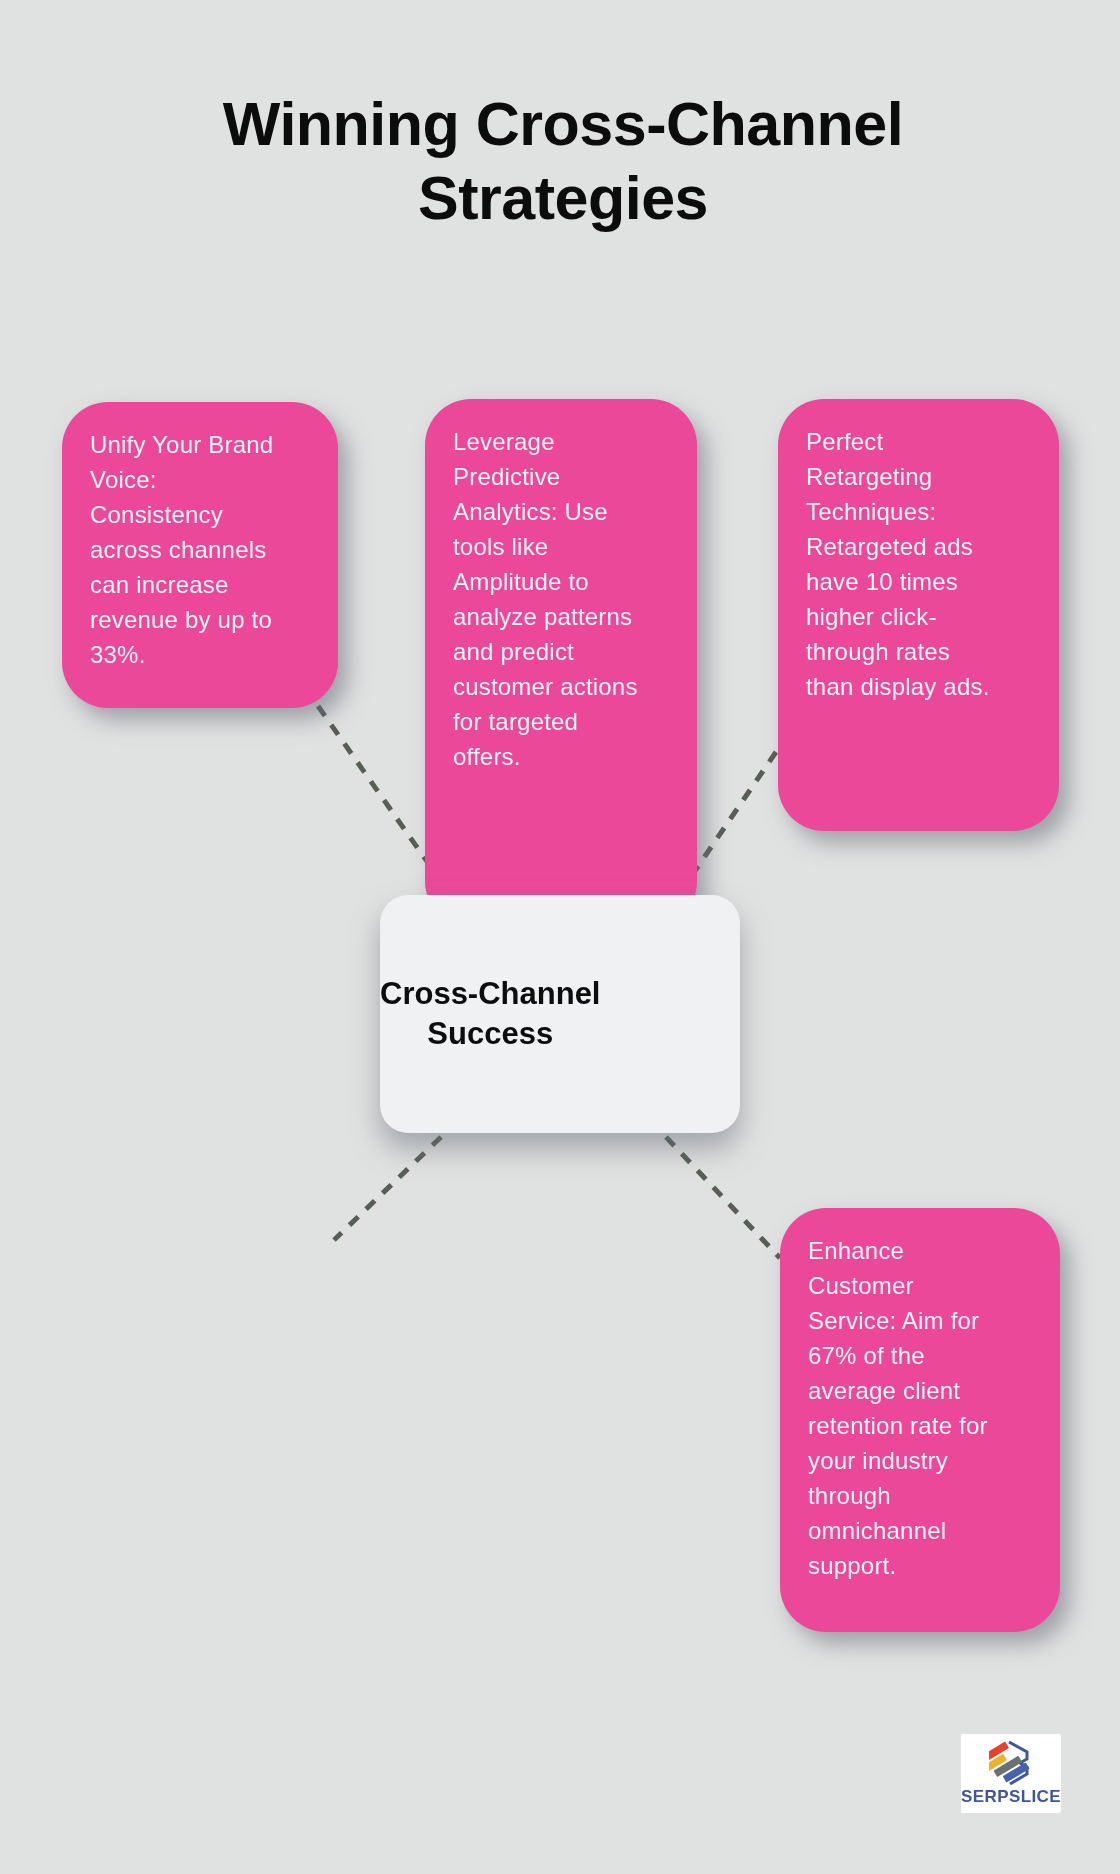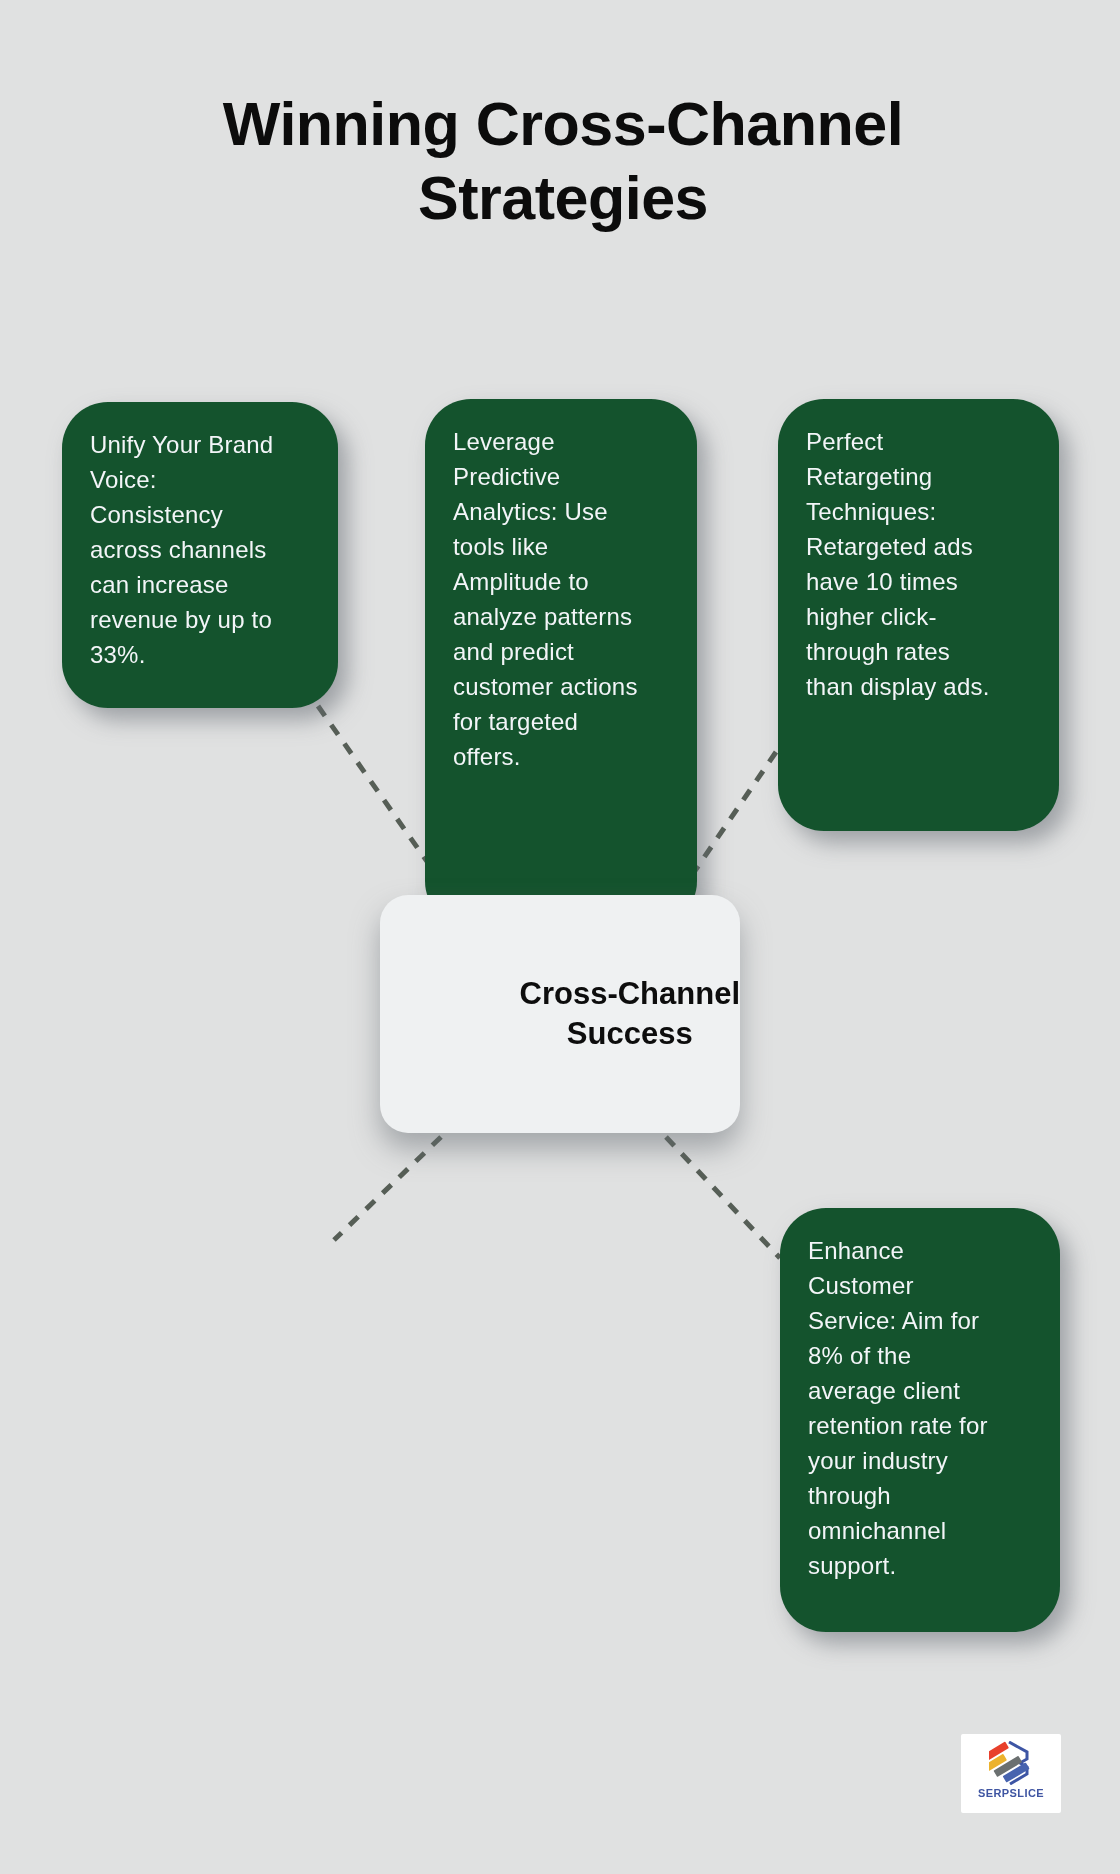--- a/index.html
+++ b/index.html
@@ -29,21 +29,21 @@
     position:absolute;top:0;left:0;width:1120px;height:1874px;
   }
   svg.connectors line{
     stroke:#565e56;
     stroke-width:5;
     stroke-dasharray:12 11;
   }
 
   .card{
     position:absolute;
-    background:#14532d;
+    background:#ec4899;
     border-radius:46px;
     box-shadow:10px 12px 22px rgba(104,110,116,0.55);
   }
   .card p{
     margin:0;
     padding:25px 18px 0 28px;
     color:#f3f5f8;
     font-size:24px;
     line-height:35px;
     letter-spacing:0.2px;
@@ -54,21 +54,21 @@
   .card-3{left:778px; top:399px;  width:281px; height:432px;}
   .card-4{left:62px;  top:1208px; width:277px; height:348px;}
   .card-5{left:780px; top:1208px; width:280px; height:424px;}
 
   .center-node{
     position:absolute;
     left:380px;top:895px;width:360px;height:238px;
     background:#eff1f2;
     border-radius:28px;
     box-shadow:0 16px 28px rgba(104,110,116,0.5);
-    display:flex;align-items:center;justify-content:flex-end;
+    display:flex;align-items:center;justify-content:flex-start;
   }
   .center-node p{
     margin:0;
     font-size:31px;
     line-height:40px;
     font-weight:800;
     color:#0d0d0d;
     text-align:center;
     white-space:pre-line;
   }
@@ -76,21 +76,21 @@
   .logo-card{
     position:absolute;
     left:961px;top:1734px;width:100px;height:79px;
     background:#ffffff;
     border-radius:2px;
     display:flex;flex-direction:column;align-items:center;justify-content:flex-start;
     padding-top:7px;box-sizing:border-box;
   }
   .brand-name{
     margin-top:2px;
-    font-size:11px;
+    font-size:17px;
     font-weight:700;
     letter-spacing:0.4px;
     color:#3f55a2;
   }
 </style>
 </head>
 <body>
 
 <div class="canvas">
 
@@ -142,21 +142,21 @@
   <div class="center-node">
     <p>Cross-Channel
 Success</p>
   </div>
 
 
   <div class="card card-5">
     <p>Enhance
 Customer
 Service: Aim for
-8% of the
+67% of the
 average client
 retention rate for
 your industry
 through
 omnichannel
 support.</p>
   </div>
 
   <div class="logo-card">
     <svg width="44" height="44" viewBox="0 0 44 44" aria-hidden="true">

